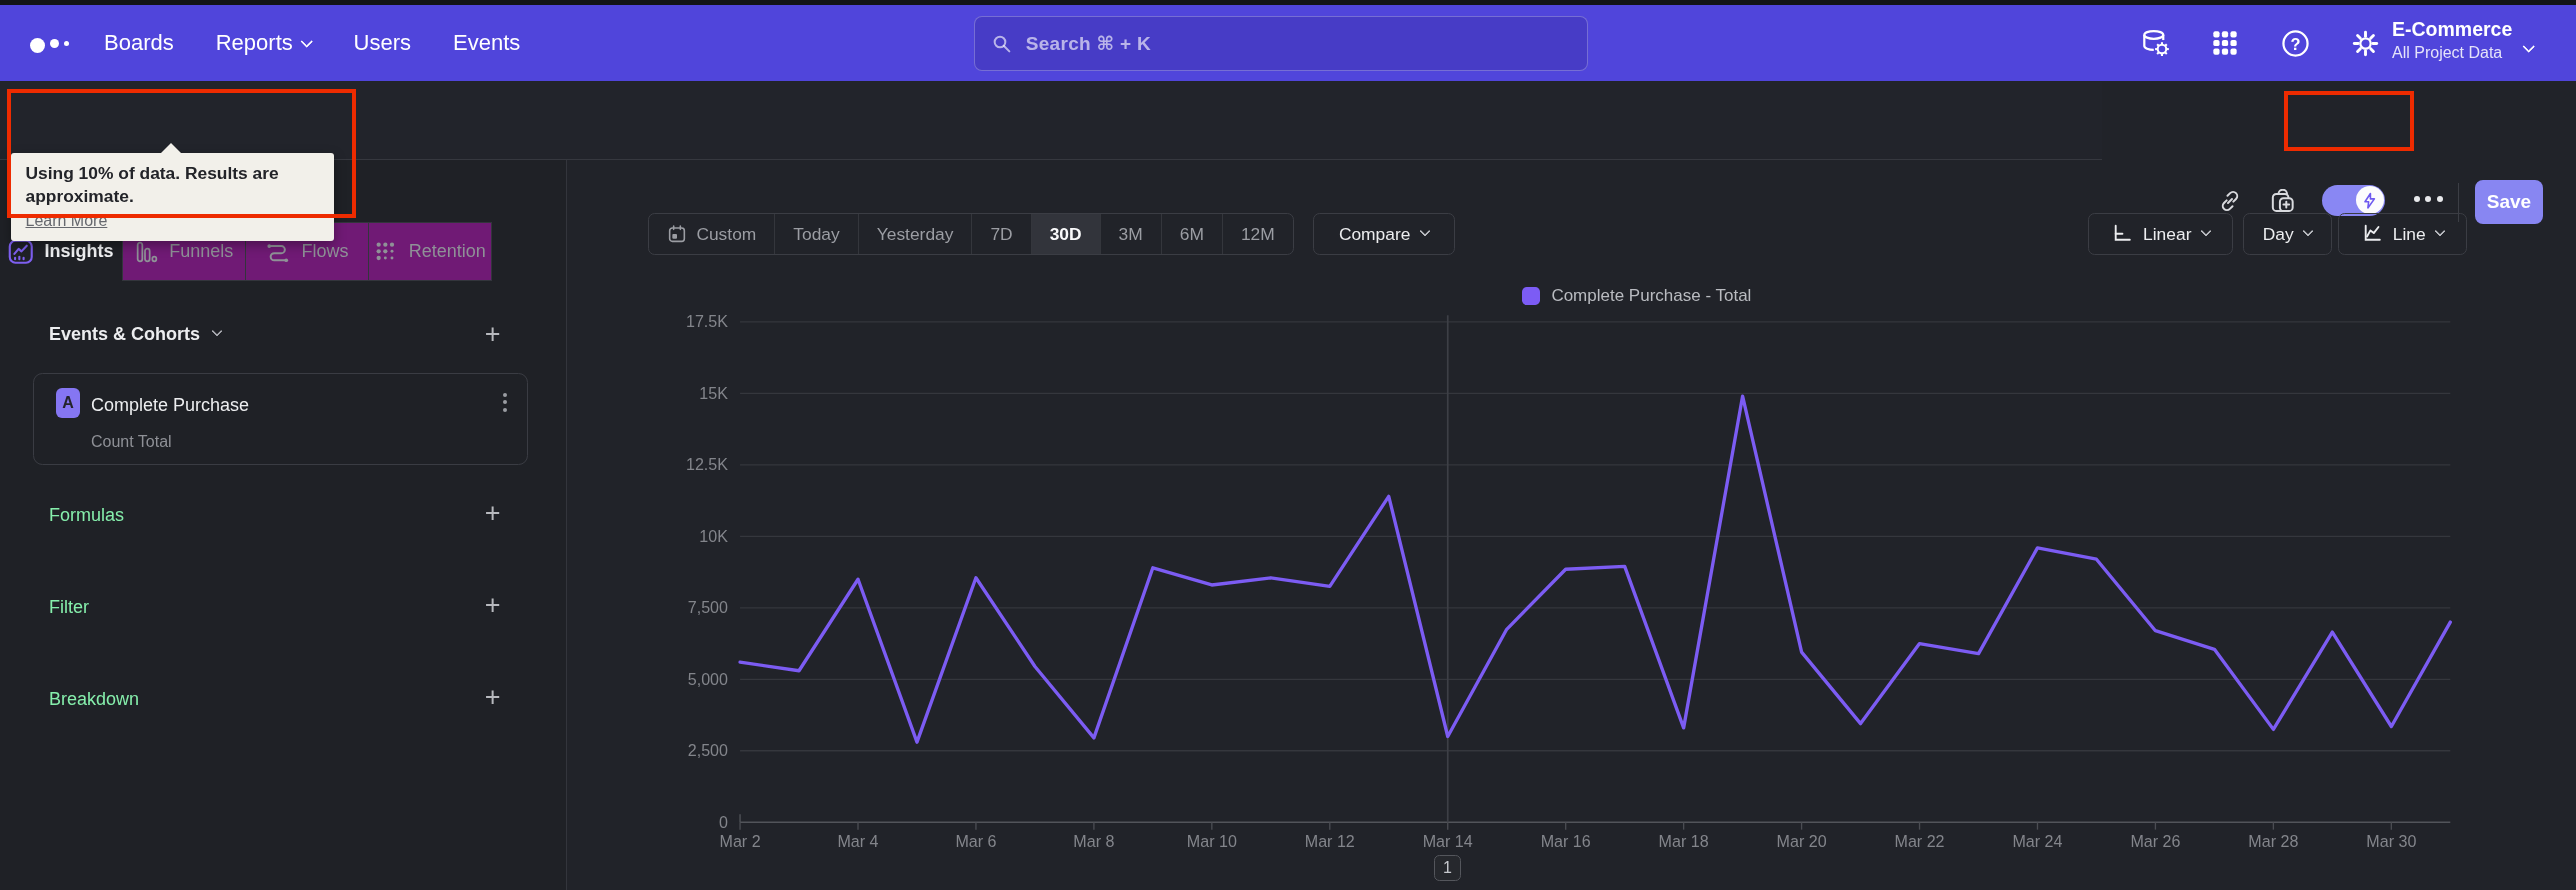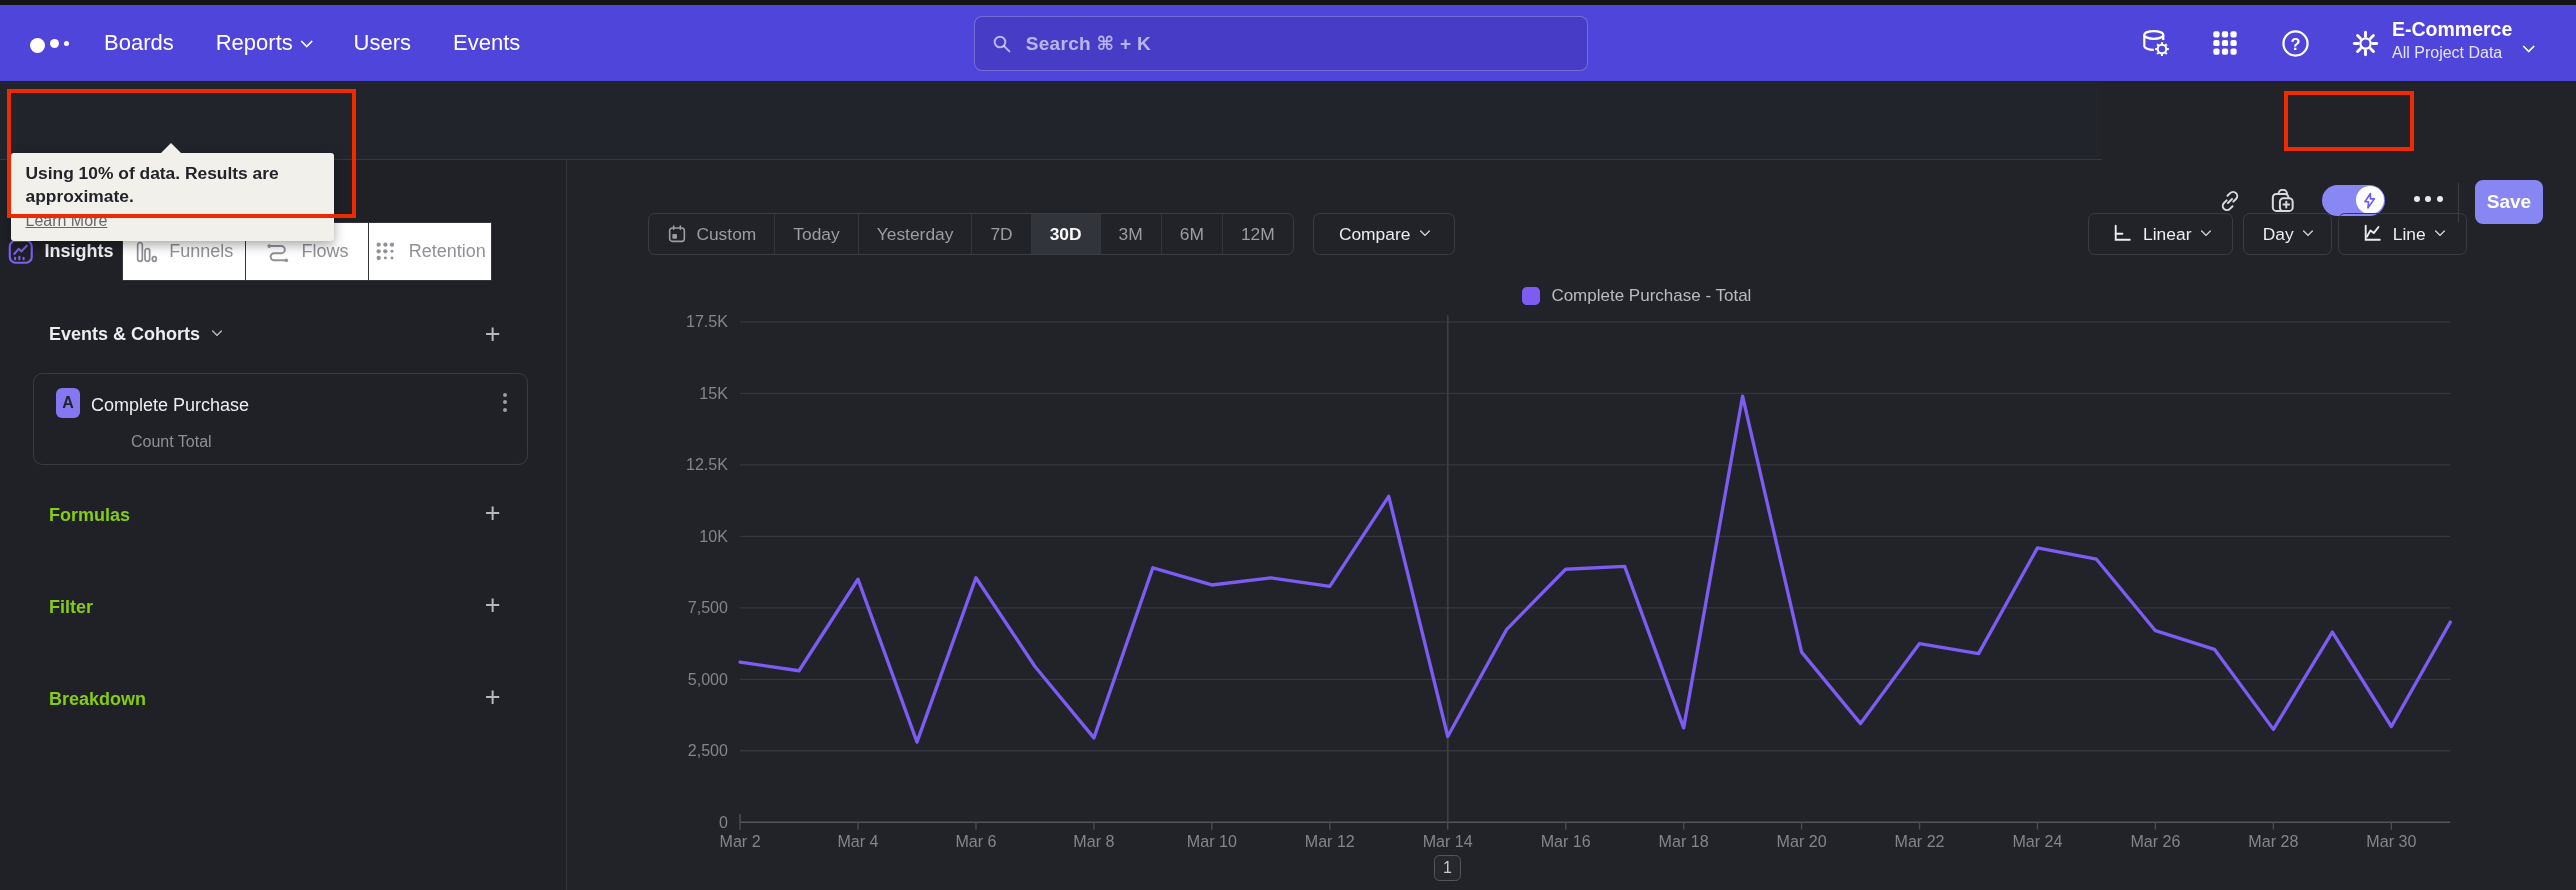--- a/index.html
+++ b/index.html
@@ -42,33 +42,33 @@
   .rb1{left:6.7px;top:89px;width:349px;height:129px;}
   .rb2{left:2284px;top:91px;width:130px;height:60px;}
   
   .tooltip{position:absolute;left:10.7px;top:153px;width:323px;box-sizing:border-box;background:#F2F0EA;border-radius:3px;padding:9.4px 14.8px 10.7px 14.8px;z-index:55;box-shadow:0 4px 12px rgba(0,0,0,.35);}
   .tooltip .arrow{position:absolute;left:150px;top:-10px;width:0;height:0;border-left:10.7px solid transparent;border-right:10.7px solid transparent;border-bottom:10.7px solid #F2F0EA;}
   .tt1{color:#232429;font-size:17.4px;font-weight:700;line-height:23px;}
   .tt2{color:#66686E;font-size:16px;text-decoration:underline;margin-top:4px;cursor:pointer;}
   
   .sidebar{position:absolute;left:0;top:160px;width:567px;height:731px;background:#1F2126;border-right:1.3px solid #33353C;box-sizing:border-box;}
   .tabs{position:absolute;left:0;top:62px;width:492px;height:59px;display:flex;}
-  .tab{flex:1;display:flex;align-items:center;justify-content:center;gap:10.7px;font-size:18px;color:#8F9197;background:#ffffff;border:0.7px solid #33353C;border-left:none;box-sizing:border-box;cursor:pointer;}
+  .tab{flex:1;display:flex;align-items:center;justify-content:center;gap:10.7px;font-size:18px;color:#8F9197;background:#701a75;border:0.7px solid #33353C;border-left:none;box-sizing:border-box;cursor:pointer;}
   .tab:first-child{border-left:none;}
   .tab.active{background:#1F2126;border-top:none;border-bottom:none;color:#F0F1F3;font-weight:600;}
   .ev-header{position:absolute;left:49px;top:164px;display:flex;align-items:center;gap:13.4px;color:#ECEDEF;font-size:18px;font-weight:700;cursor:pointer;}
   .ev-header .chev{color:#A7A9AF;width:6px;height:6px;margin-top:-2.7px;}
   .plusbtn{position:absolute;width:29.5px;height:29.5px;color:#B7B9BE;font-size:27px;font-weight:300;display:flex;align-items:center;justify-content:center;cursor:pointer;line-height:1;}
   .card{position:absolute;left:33px;top:213px;width:495px;height:92px;border:1.3px solid #3A3C43;border-radius:9.4px;box-sizing:border-box;cursor:pointer;}
   .abadge{position:absolute;left:22px;top:14px;width:24px;height:29.5px;background:#8576F2;border-radius:6px;color:#23242A;font-weight:700;font-size:16px;display:flex;align-items:center;justify-content:center;}
   .evname{position:absolute;left:57px;top:21px;color:#EDEEF0;font-size:18px;}
   .kebab{position:absolute;right:20px;top:19px;display:flex;flex-direction:column;gap:3.4px;cursor:pointer;}
   .kebab i{width:4px;height:4px;border-radius:50%;background:#9A9CA2;}
-  .evmetric{position:absolute;left:57px;top:59px;color:#8E9096;font-size:16px;margin-left:40px;}
-  .section-label{position:absolute;left:49px;color:#84cc16;font-size:18px;font-weight:700;text-align:right;}
+  .evmetric{position:absolute;left:57px;top:59px;color:#8E9096;font-size:16px;}
+  .section-label{position:absolute;left:49px;color:#86efac;font-size:18px;font-weight:400;text-align:right;}
   
   .rangegroup{position:absolute;left:648px;top:213px;height:42px;display:flex;border:1.3px solid #3B3D44;border-radius:6.7px;box-sizing:border-box;overflow:hidden;}
   .rseg{display:flex;align-items:center;justify-content:center;gap:9.4px;padding:0 18px;font-size:17.4px;color:#9B9DA3;border-left:1.3px solid #34363C;cursor:pointer;white-space:nowrap;}
   .rseg:first-child{border-left:none;}
   .rseg.active{background:#32343B;color:#FAFAFB;font-weight:600;}
   .ctrlbtn{position:absolute;top:213px;height:42px;border:1.3px solid #3B3D44;border-radius:6.7px;box-sizing:border-box;display:flex;align-items:center;justify-content:center;gap:10.7px;color:#ECEDEF;font-size:17.4px;font-weight:500;cursor:pointer;}
   .ctrlbtn .chev{color:#B9BBC0;width:6px;height:6px;margin-top:-2.7px;}
   
   .legend{position:absolute;left:1522px;top:286px;display:flex;align-items:center;gap:11.4px;}
   .swatch{width:18px;height:18px;border-radius:4.7px;background:#7C5CF5;}

